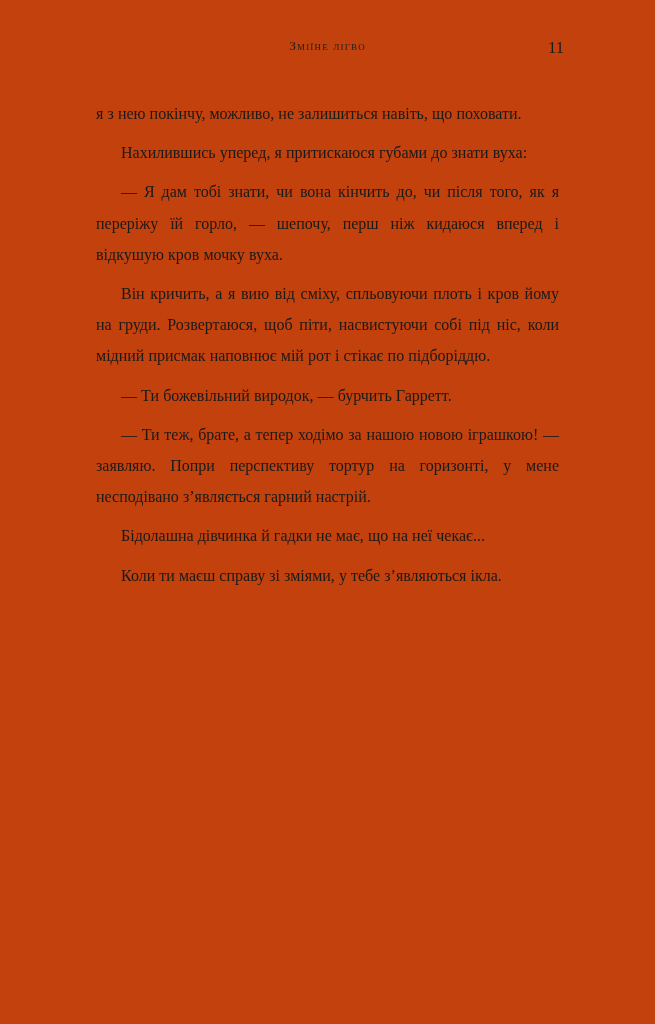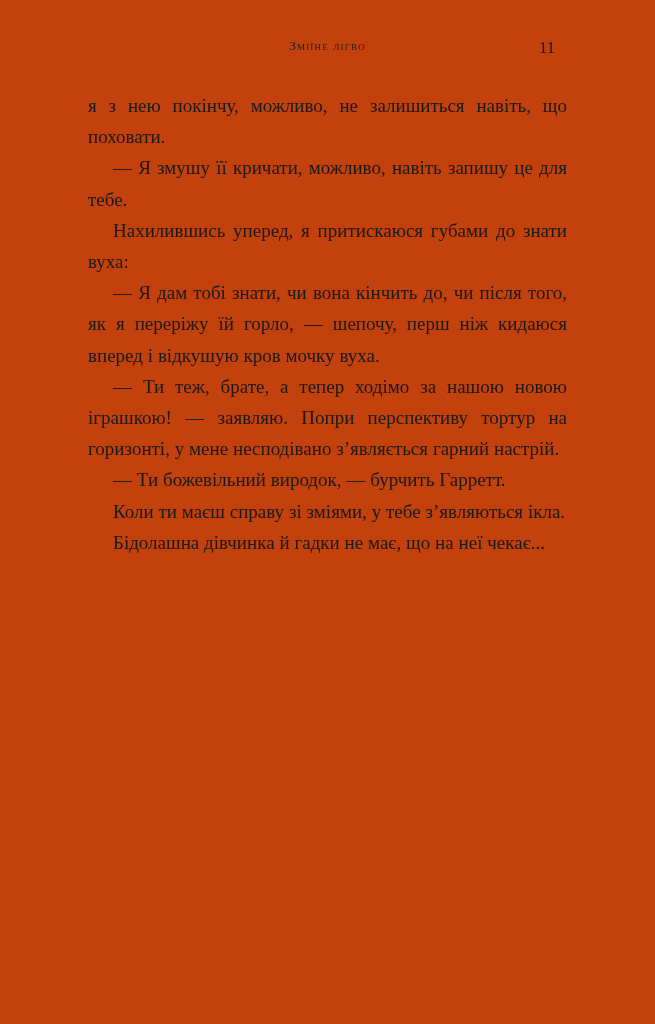--- a/index.html
+++ b/index.html
@@ -42,38 +42,38 @@
     color: #1f1f1f;
     white-space: nowrap;
   }
   
   .running-head-title::first-letter {
     text-transform: uppercase;
   }
 
   .running-head-folio {
     position: absolute;
-    right: 12px;
+    right: 3px;
     top: 0;
     font-size: 16.5px;
     color: #1a1a1a;
     line-height: 20px;
   }
 
   
   .textblock {
     position: absolute;
     top: 90px;
     left: 88px;
     width: 479px;
   }
 
   .para {
-    margin: 0;
-    font-size: 19px;
+    margin: 8px;
+    font-size: 16px;
     line-height: 31.2px;
     text-align: justify;
     text-justify: inter-word;
     text-indent: 25px;
     hyphens: manual;
     word-spacing: 0.1px;
   }
 
   
   .para.continuation {
@@ -85,22 +85,22 @@
 
 <div class="page" style="width: 655px; height: 1024px; background: #c2410c; color: rgb(26, 26, 26); padding-left: 24px;">
 
   <div class="running-head">
     <div class="running-head-title">Зміїне лігво</div>
     <div class="running-head-folio">11</div>
   </div>
 
   <div class="textblock">
       <p class="para continuation">я з нею покінчу, можливо, не залишиться навіть, що поховати.</p>
-      <p class="para">— Я змушу її кричати, можливо, навіть запишу це для тебе.</p>
       <p class="para">Нахилившись уперед, я притискаюся губами до знати вуха:</p>
       <p class="para">— Я дам тобі знати, чи вона кінчить до, чи після того, як я переріжу їй горло, — шепочу, перш ніж кидаюся вперед і відкушую кров мочку вуха.</p>
+      <p class="para">Він кричить, а я вию від сміху, спльовуючи плоть і кров йому на груди. Розвертаюся, щоб піти, насвистуючи собі під ніс, коли мідний присмак наповнює мій рот і стікає по підборіддю.</p>
+      <p class="para">— Ти божевільний виродок, — бурчить Гарретт.</p>
       <p class="para">— Ти теж, брате, а тепер ходімо за нашою новою іграшкою! — заявляю. Попри перспективу тортур на горизонті, у мене несподівано з’являється гарний настрій.</p>
-      <p class="para">— Ти божевільний виродок, — бурчить Гарретт.</p>
+      <p class="para">Бідолашна дівчинка й гадки не має, що на неї чекає...</p>
       <p class="para">Коли ти маєш справу зі зміями, у тебе з’являються ікла.</p>
-      <p class="para">Бідолашна дівчинка й гадки не має, що на неї чекає...</p>
     </div>
 
 </div>
 
 </body></html>

